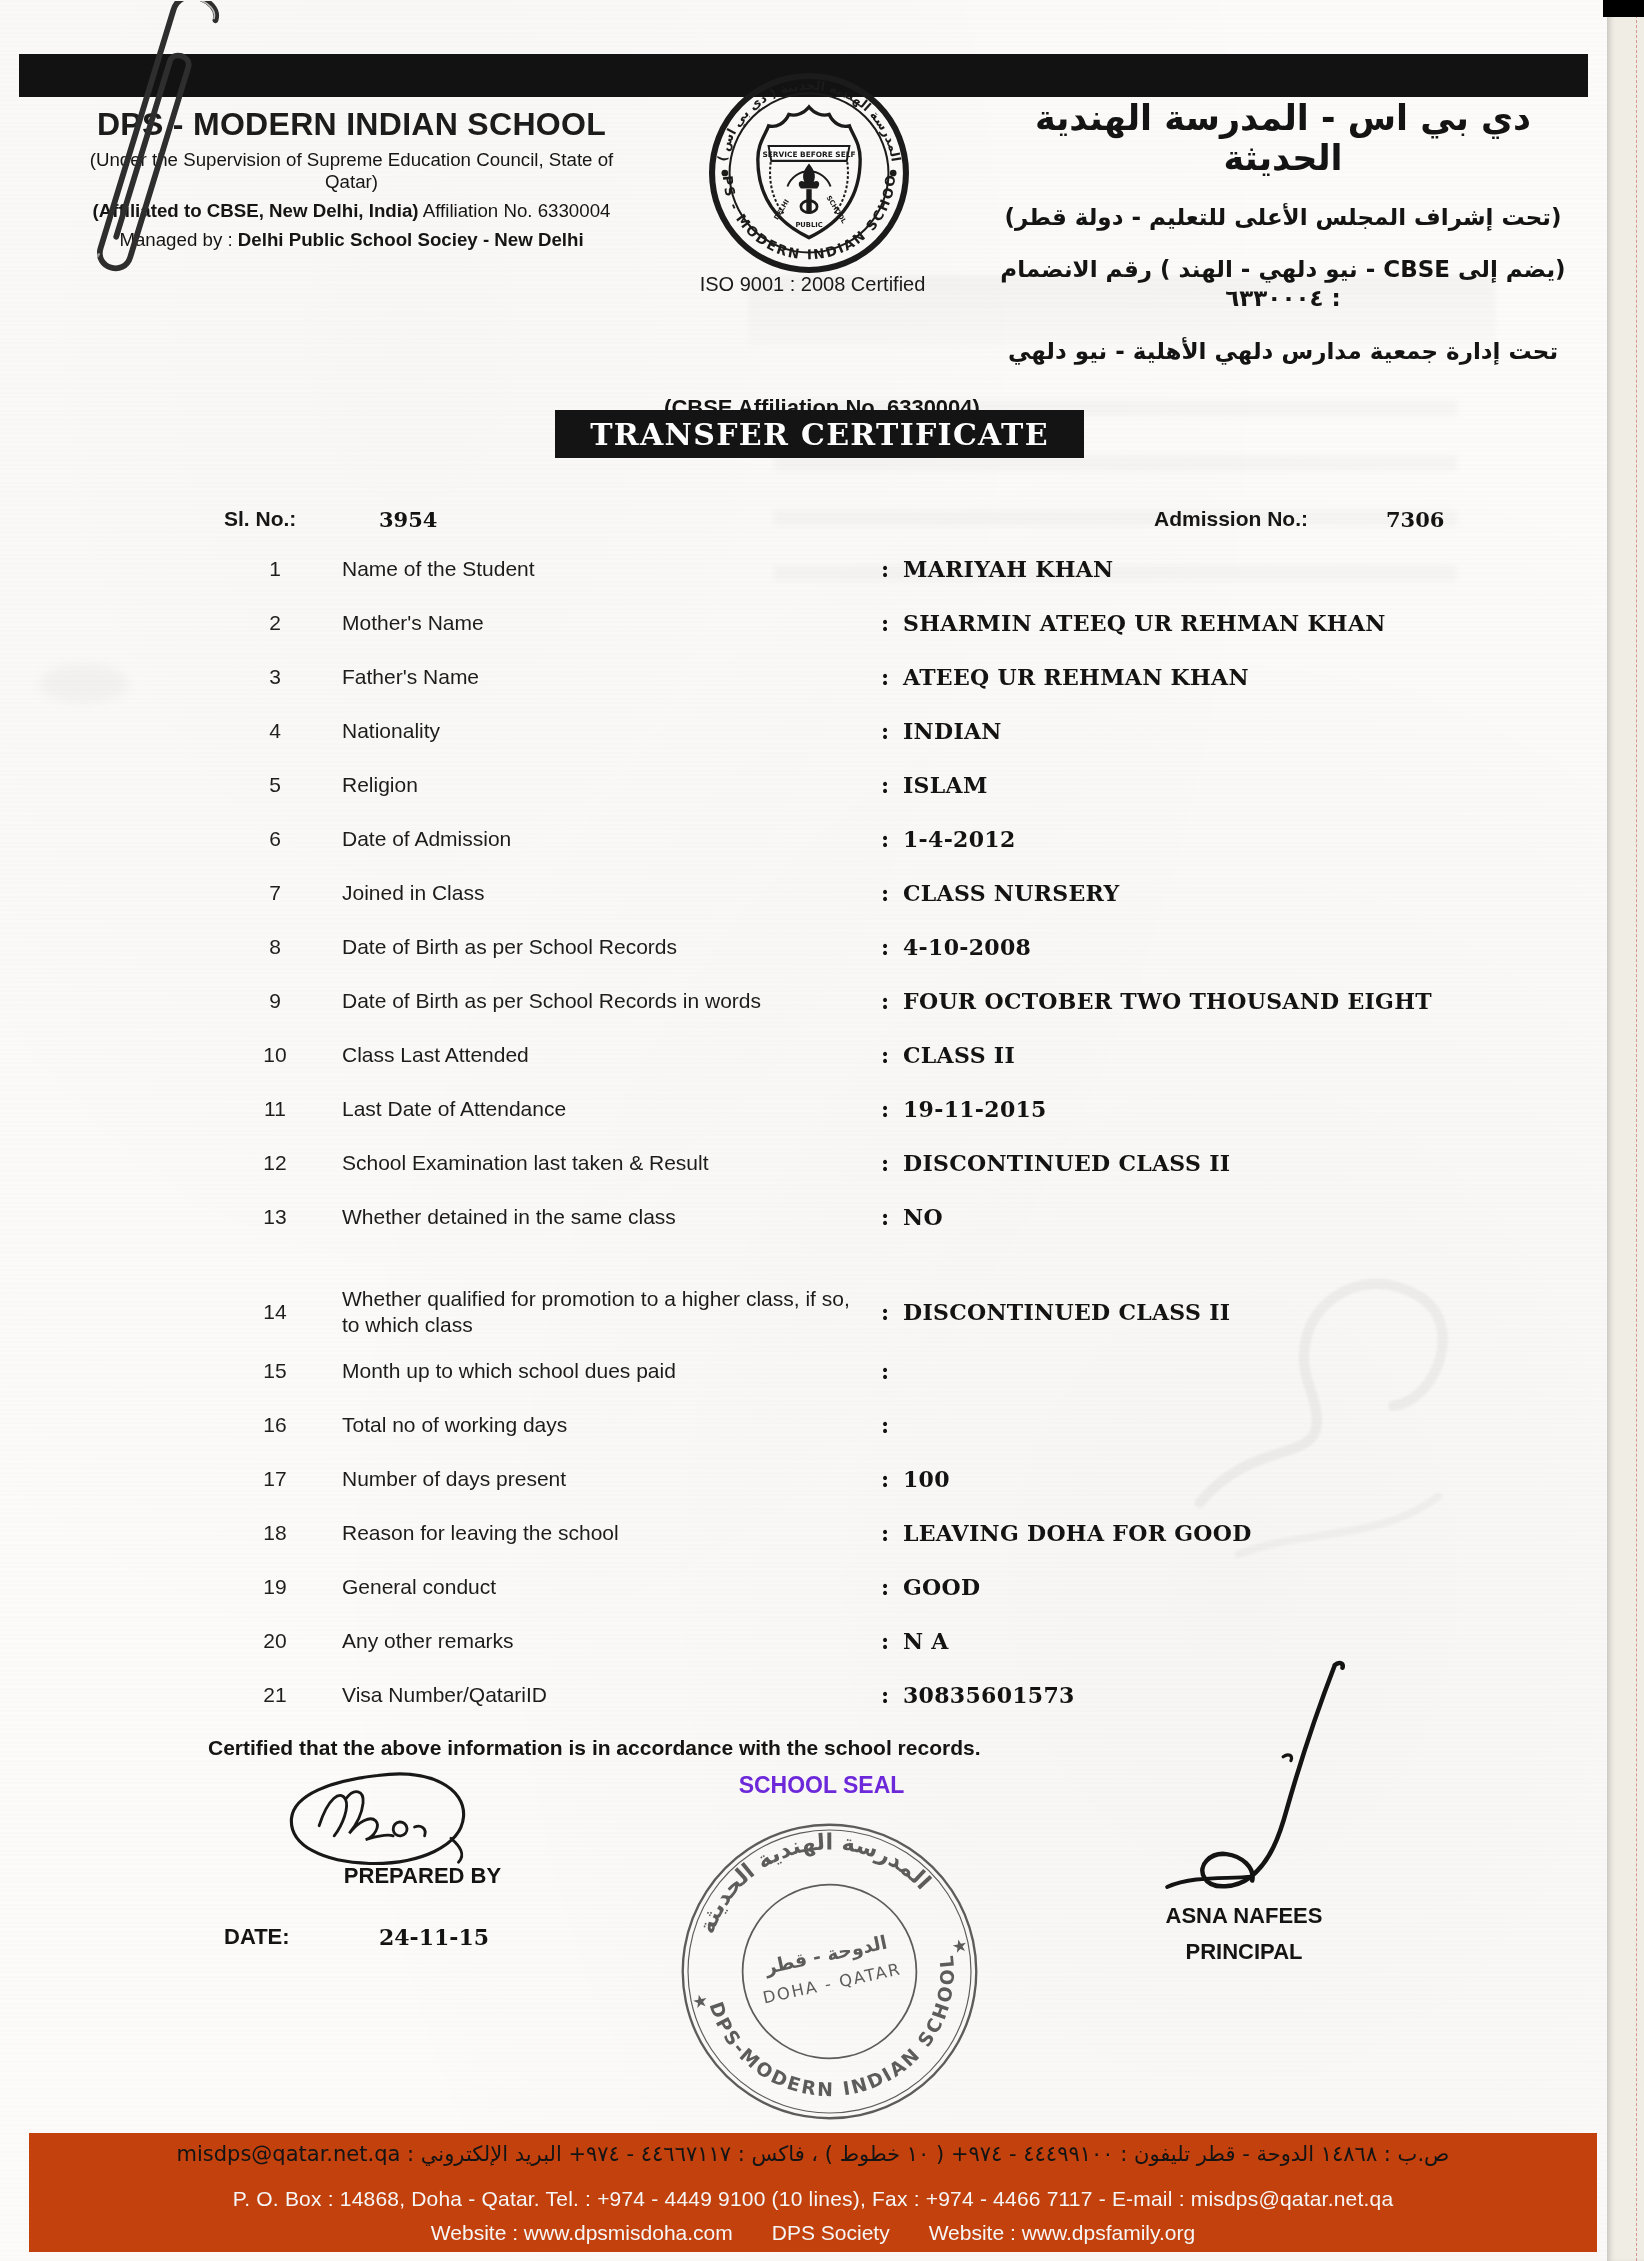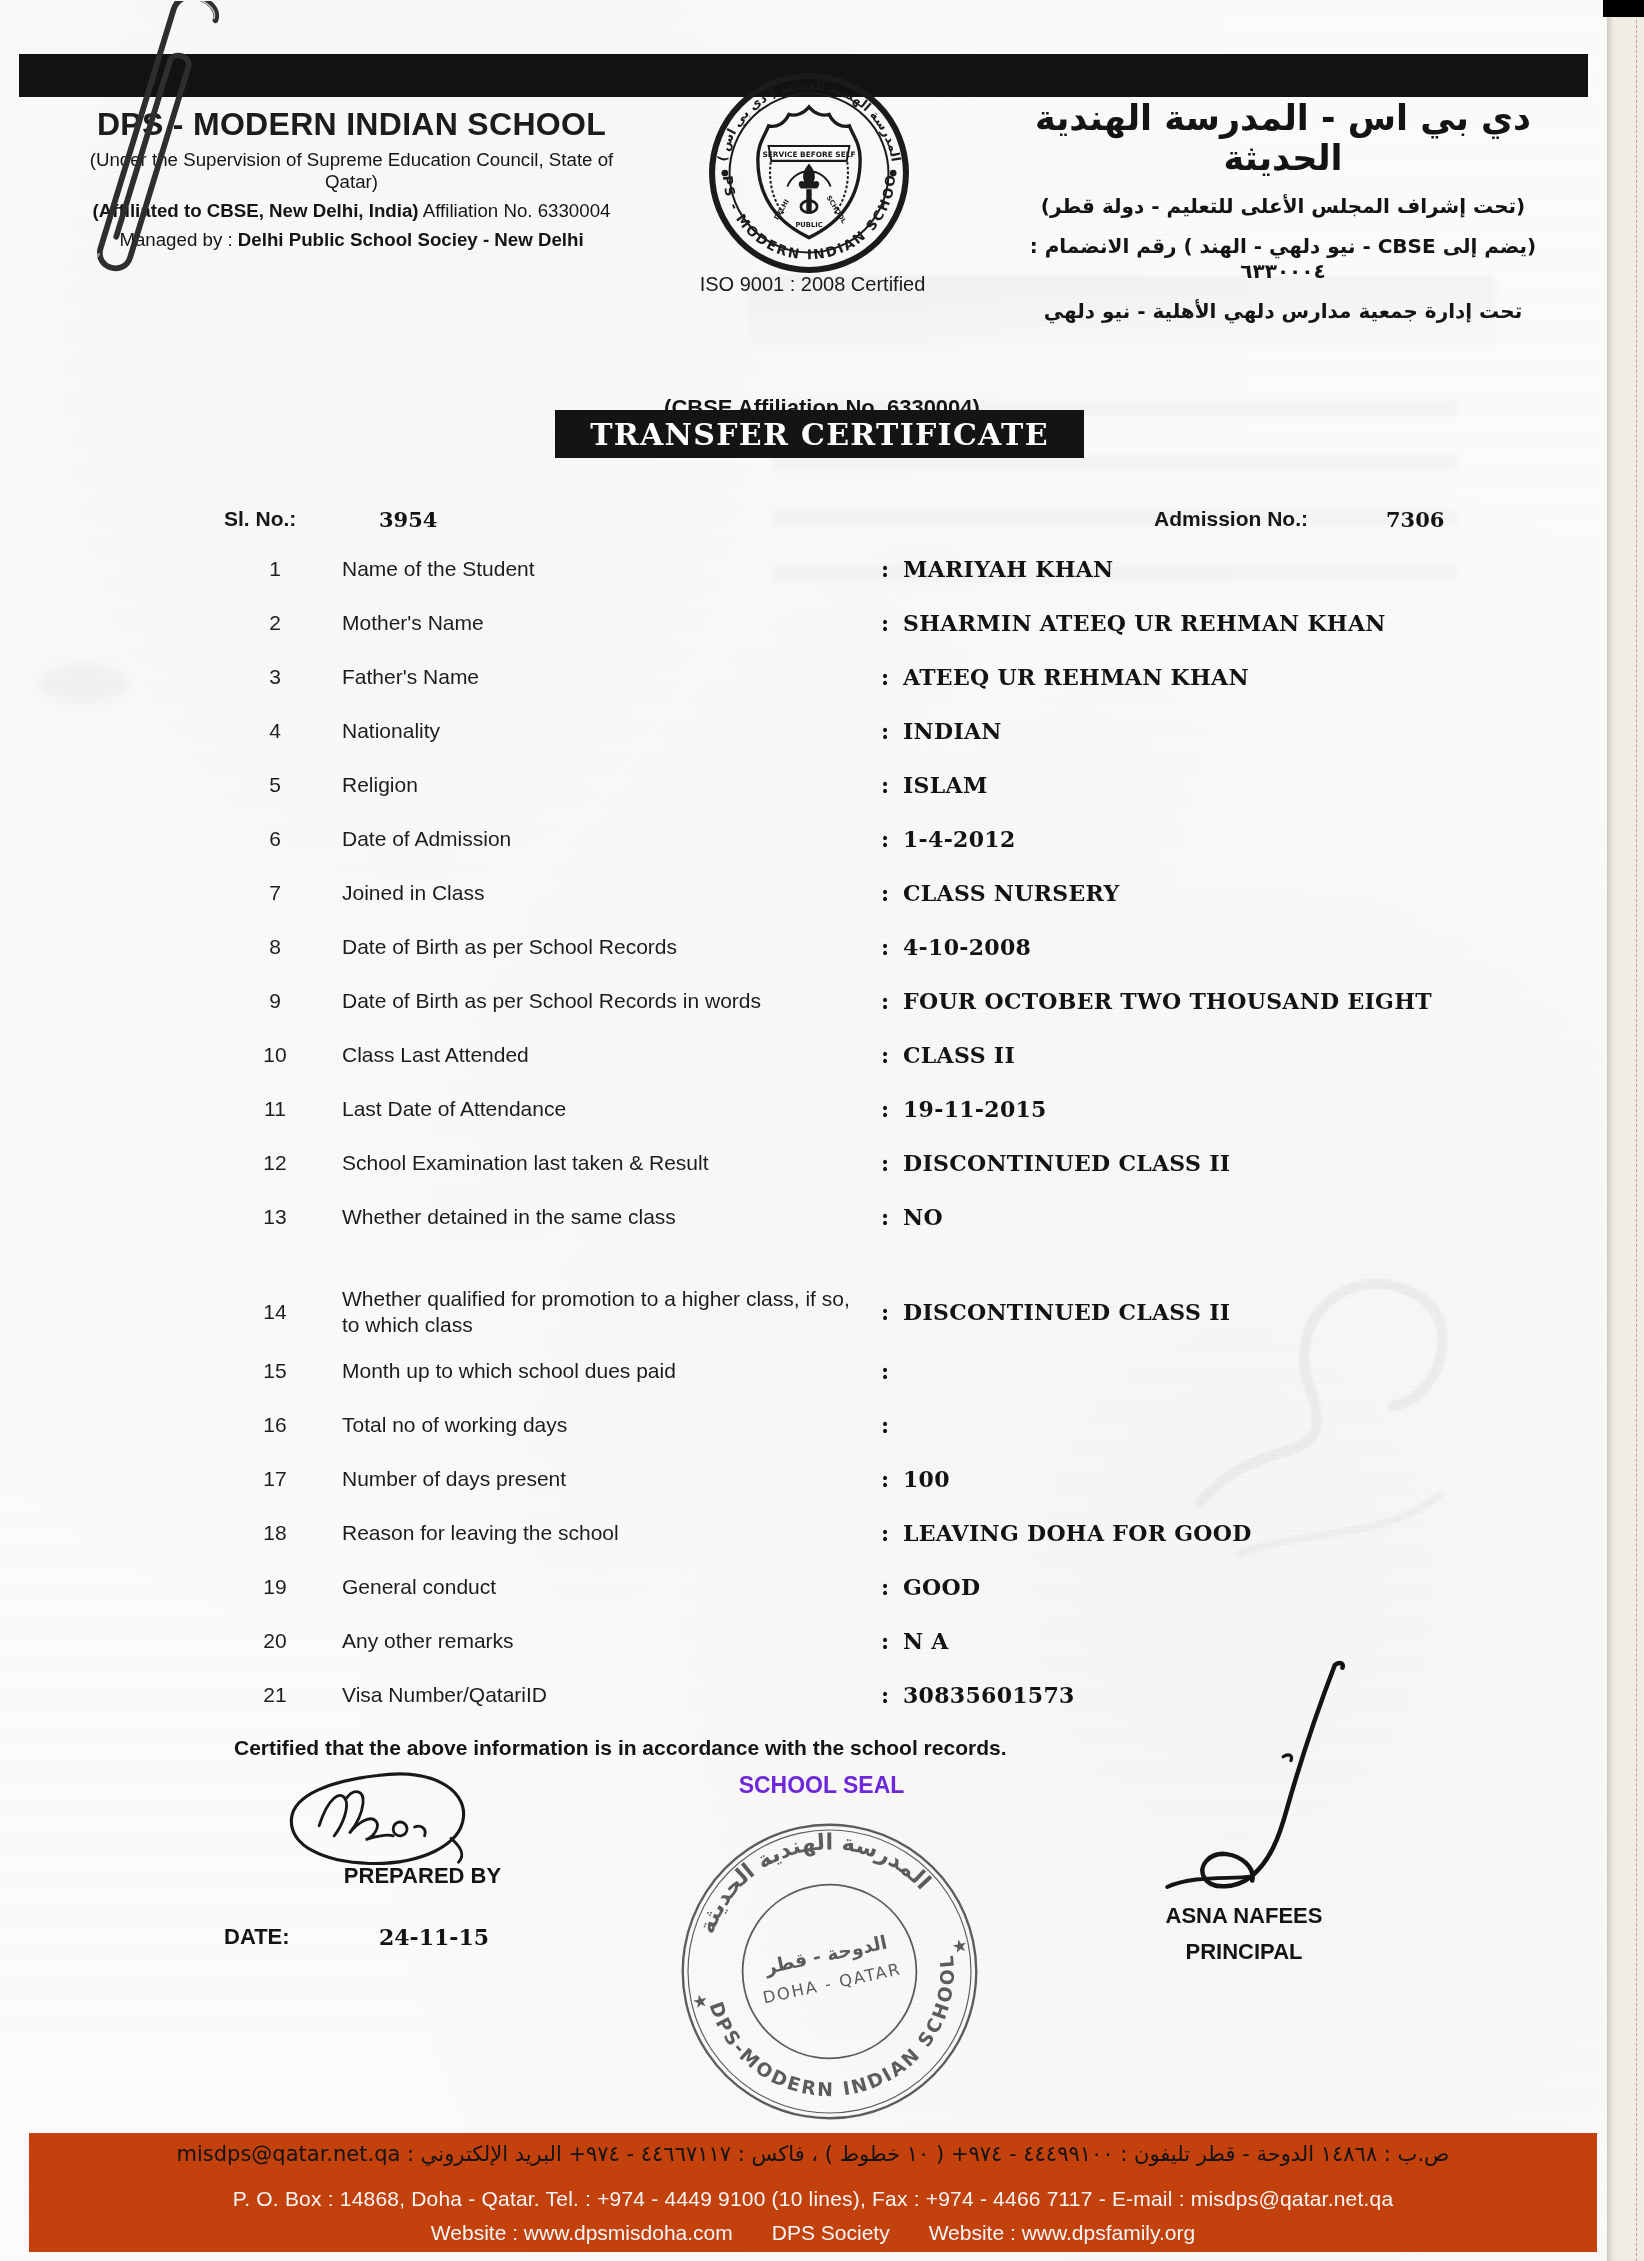--- a/index.html
+++ b/index.html
@@ -26,21 +26,21 @@
   .red-edge{left:1636px;top:0;width:0;height:2261px;border-left:1.9px dashed rgba(193,62,58,.50);}
 
   
   .hdr-en{left:68px;top:108px;width:567px;text-align:center;color:#1c1c1c;}
   .hdr-en .name{font-size:32px;font-weight:bold;letter-spacing:0.3px;line-height:1.05;}
   .hdr-en .sub{font-size:18.7px;margin-top:7px;line-height:1.18;color:#151515;}
   .hdr-en .sub b{font-weight:bold;}
   .ar{font-family:"DejaVu Sans",sans-serif;direction:rtl;color:#141414;}
   .hdr-ar{left:993px;top:98px;width:580px;text-align:center;}
   .hdr-ar .name{font-size:35px;font-weight:bold;line-height:1.15;}
-  .hdr-ar .sub{font-size:20px;font-weight:bold;margin-top:15px;line-height:1.25;}
+  .hdr-ar .sub{font-size:23px;font-weight:bold;margin-top:24px;line-height:1.25;}
   .iso{left:645px;top:273px;width:335px;text-align:center;font-size:20px;color:#1a1a1a;}
 
   
   .logo{left:708px;top:72px;width:202px;height:202px;}
 
   
   .cbse-line{left:0;top:395px;width:1644px;text-align:center;font-size:22px;font-weight:bold;color:#141414;}
   .tc-box{left:555px;top:410px;width:529px;height:48px;background:#141414;
     display:flex;align-items:center;justify-content:center;}
   .tc-box span{color:#fdfdfd;font-family:"DejaVu Serif","Liberation Serif",serif;
@@ -55,21 +55,21 @@
   .row .num{position:absolute;left:257px;width:36px;top:50%;transform:translateY(-50%);
     text-align:center;font-size:21px;color:#1e1e1e;}
   .row .label{position:absolute;left:342px;width:529px;top:50%;transform:translateY(-50%);
     font-size:21px;line-height:1.25;color:#1c1c1c;}
   .row .colon{position:absolute;left:881px;top:50%;transform:translateY(-50%);
     font-family:"DejaVu Serif","Liberation Serif",serif;font-weight:bold;font-size:22px;color:#131313;}
   .row .value{position:absolute;left:903px;width:696px;top:50%;transform:translateY(-50%);
     font-family:"DejaVu Serif","Liberation Serif",serif;font-weight:bold;font-size:22px;
     letter-spacing:0.3px;color:#131313;}
 
-  .certified{left:234px;top:1736px;width:1096px;font-size:21px;font-weight:bold;color:#141414;}
+  .certified{left:208px;top:1736px;width:1096px;font-size:21px;font-weight:bold;color:#141414;}
 
   
   .sig-prepared{left:271px;top:1763px;width:213px;height:113px;}
   .prepared-by{left:303px;top:1863px;width:239px;text-align:center;font-size:22px;font-weight:bold;color:#141414;}
   .date-label{left:224px;top:1924px;font-size:22px;font-weight:bold;color:#141414;}
   .date-value{left:379px;top:1924px;font-size:22px;}
   .school-seal-label{left:712px;top:1772px;width:219px;text-align:center;font-size:23px;
     font-weight:bold;color:#6d28d9;z-index:6;}
   .seal{left:671px;top:1813px;width:317px;height:317px;opacity:.88;z-index:5;}
   .sig-principal{left:1122px;top:1660px;width:245px;height:258px;}

